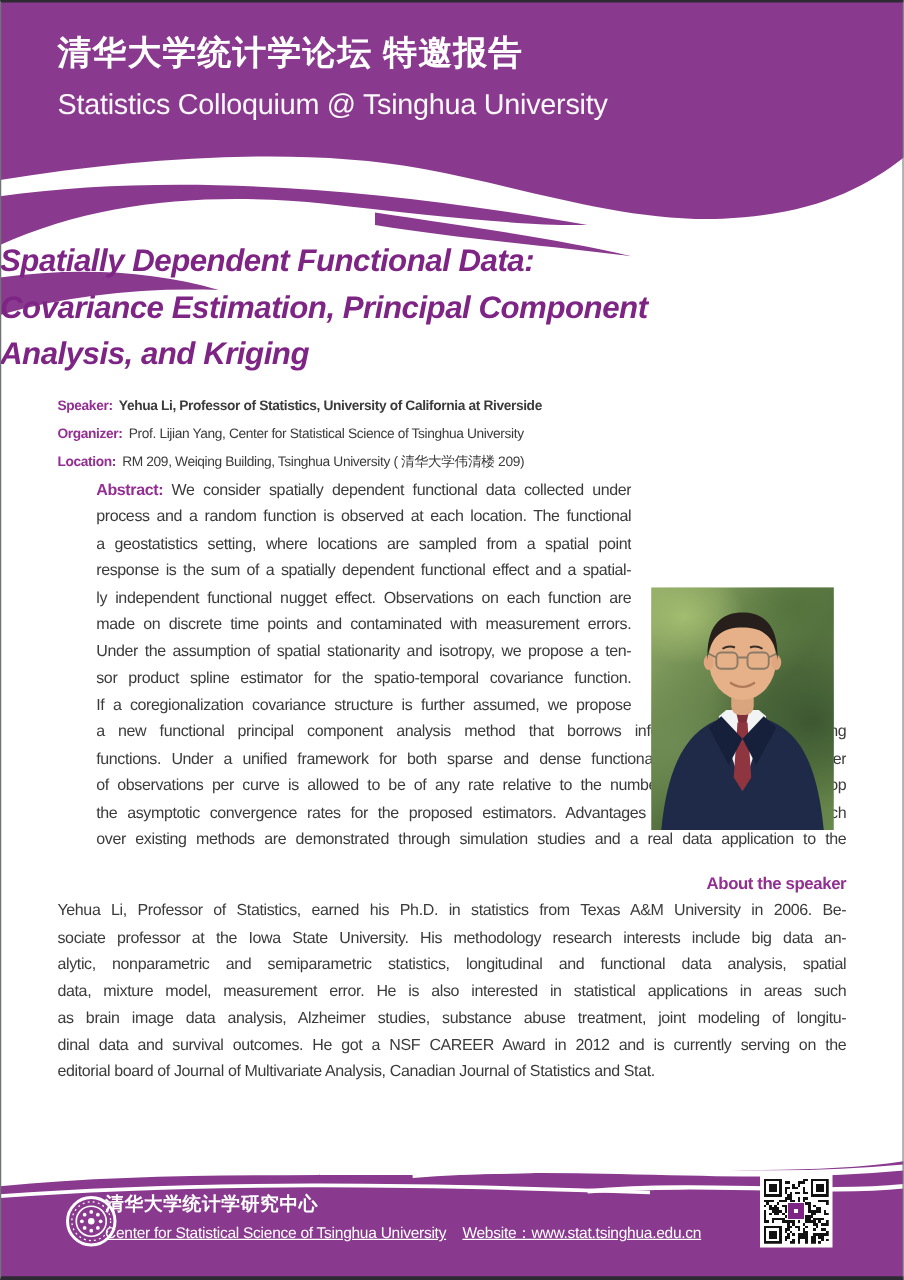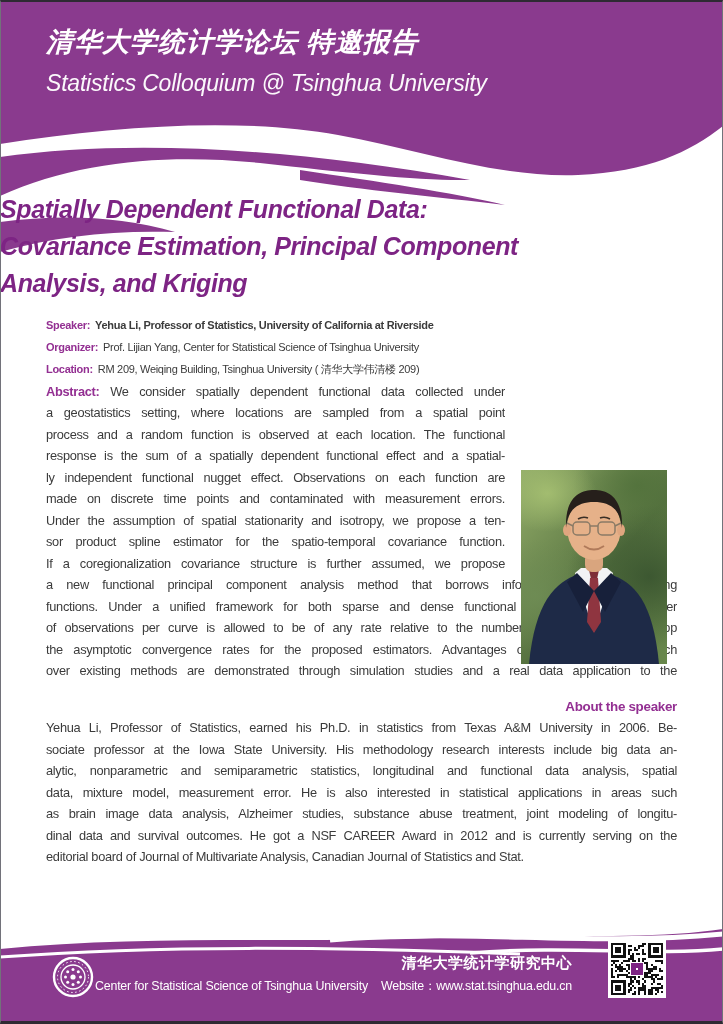--- a/index.html
+++ b/index.html
@@ -5,21 +5,21 @@
   html,body{margin:0;padding:0;}
   body{width:723px;height:1024px;position:relative;background:#ffffff;overflow:hidden;
        font-family:"Liberation Sans","DejaVu Sans",sans-serif;}
   .frame{position:absolute;inset:0;z-index:60;pointer-events:none;box-sizing:border-box;
        border-top:2px solid #2e2a33;border-bottom:3px solid #2e2a33;
        border-left:1px solid #72727a;border-right:1px solid #72727a;}
   svg{display:block;}
 
   
   .header-wave{position:absolute;top:0;left:0;z-index:0;}
-  .header-text{position:absolute;top:24px;left:46px;z-index:2;color:#ffffff;font-style:italic;}
+  .header-text{position:absolute;top:24px;left:46px;z-index:2;color:#ffffff;}
   .header-zh{font-size:27px;font-weight:600;letter-spacing:1px;margin-bottom:10px;}
   .header-en{font-size:23px;font-weight:400;letter-spacing:-0.2px;opacity:.97;}
 
   
   .talk-title{position:absolute;top:191px;left:0;right:0;z-index:2;text-align:left;
        color:#7d2484;font-size:25px;font-weight:bold;font-style:italic;
        line-height:37px;letter-spacing:-0.4px;}
 
   
   .content{position:absolute;left:46px;top:319px;width:631px;z-index:2;
@@ -39,23 +39,23 @@
         radial-gradient(70px 55px at 18% 12%, rgba(168,194,115,.85), transparent 70%),
         radial-gradient(90px 70px at 80% 8%, rgba(81,113,59,.85), transparent 72%),
         radial-gradient(110px 95px at 88% 55%, rgba(55,82,46,.85), transparent 75%),
         radial-gradient(80px 80px at 10% 65%, rgba(111,141,85,.85), transparent 72%),
         linear-gradient(130deg,#93ad69,#55713f 55%,#69884c);}
 
   
   .footer{position:absolute;left:0;bottom:0;width:723px;height:99px;z-index:3;}
   .footer-wave{position:absolute;inset:0;}
   .footer-logo{position:absolute;left:52px;top:31px;}
-  .footer-textblock{position:absolute;left:95px;top:29px;color:#ffffff;text-align:right;}
+  .footer-textblock{position:absolute;left:84px;top:29px;color:#ffffff;}
   .footer-zh{font-size:15px;font-weight:600;margin-bottom:5px;letter-spacing:.5px;}
-  .footer-en{font-size:12.4px;letter-spacing:-0.2px;}
+  .footer-en{font-size:12.4px;letter-spacing:-0.2px;text-decoration:underline;}
   .footer-web{margin-left:13px;}
   .qr{position:absolute;right:57px;top:15px;width:58px;height:58px;background:#ffffff;
       padding:3px;box-sizing:border-box;}
 </style>
 </head>
 <body>
 
 <svg class="header-wave" width="723" height="270" viewBox="0 0 723 270" xmlns="http://www.w3.org/2000/svg">
   <path d="M0,0 H723 V126 C690,152 648,172 578,175 C498,178 420,150 338,135 C240,117 112,126 0,144 Z" fill="#8a3a8e"></path>
   <path d="M0,157 C130,139 290,148 470,180 C420,181 350,173 260,163 C170,154 80,160 0,196 Z" fill="#8a3a8e"></path>
@@ -79,21 +79,21 @@
   <div class="irow">
     <span class="ilabel">Speaker:</span><span class="ival-bold">Yehua Li,  Professor of Statistics, University of California at Riverside</span>
   </div>
   <div class="irow">
     <span class="ilabel">Organizer:</span><span>Prof. Lijian Yang, Center for Statistical Science of Tsinghua University</span>
   </div>
   <div class="irow">
     <span class="ilabel">Location:</span><span>RM 209, Weiqing Building, Tsinghua University ( 清华大学伟清楼 209)</span>
   </div>
 
-  <div style="position:relative;">
+  <div style="position:relative;margin-left:31px;">
 
     <div class="photo">
       <svg width="146" height="194" viewBox="0 0 146 194" xmlns="http://www.w3.org/2000/svg">
         <path d="M8,194 C14,132 34,112 58,104 L88,104 C114,112 132,132 138,194 Z" fill="#1e2a47"></path>
         <path d="M54,103 L73,162 L92,103 L86,98 L60,98 Z" fill="#f2f3f5"></path>
         <path d="M68,100 L78,100 L76,109 L70,109 Z" fill="#7e2e38"></path>
         <path d="M69,108 L77,108 L80,152 L73,163 L66,152 Z" fill="#8f3540"></path>
         <path d="M56,103 L73,121 L62,142 L46,112 Z" fill="#17203a"></path>
         <path d="M90,103 L73,121 L84,142 L100,112 Z" fill="#17203a"></path>
         <rect x="64" y="82" width="18" height="20" rx="7" fill="#d9a57e"></rect>
@@ -111,22 +111,22 @@
         <path d="M57,49 Q62,46 67,48" stroke="#3a2f26" stroke-width="1.6" fill="none"></path>
         <path d="M79,48 Q84,46 89,49" stroke="#3a2f26" stroke-width="1.6" fill="none"></path>
         <path d="M63,76 Q73,83 83,76" stroke="#b07a5a" stroke-width="1.8" fill="none"></path>
       </svg>
     </div>
 
     <div class="jline narrow">
       <span class="plabel">Abstract:</span>
       <span>We consider spatially dependent functional data collected under</span>
     </div>
+    <div class="jline narrow">process and a random function is observed at each location. The functional</div>
     <div class="jline narrow">a geostatistics setting, where locations are sampled from a spatial point</div>
-    <div class="jline narrow">process and a random function is observed at each location. The functional</div>
     <div class="jline narrow">response is the sum of a spatially dependent functional effect and a spatial-</div>
     <div class="jline narrow">ly independent functional nugget effect. Observations on each function are</div>
     <div class="jline narrow">made on discrete time points and contaminated with measurement errors.</div>
     <div class="jline narrow">Under the assumption of spatial stationarity and isotropy, we propose a ten-</div>
     <div class="jline narrow">sor product spline estimator for the spatio-temporal covariance function.</div>
     <div class="jline narrow">If a coregionalization covariance structure is further assumed, we propose</div>
     <div class="jline">a new functional principal component analysis method that borrows information from neighboring</div>
     <div class="jline">functions. Under a unified framework for both sparse and dense functional data, where the number</div>
     <div class="jline">of observations per curve is allowed to be of any rate relative to the number of functions, we develop</div>
     <div class="jline">the asymptotic convergence rates for the proposed estimators. Advantages of the proposed approach</div>

